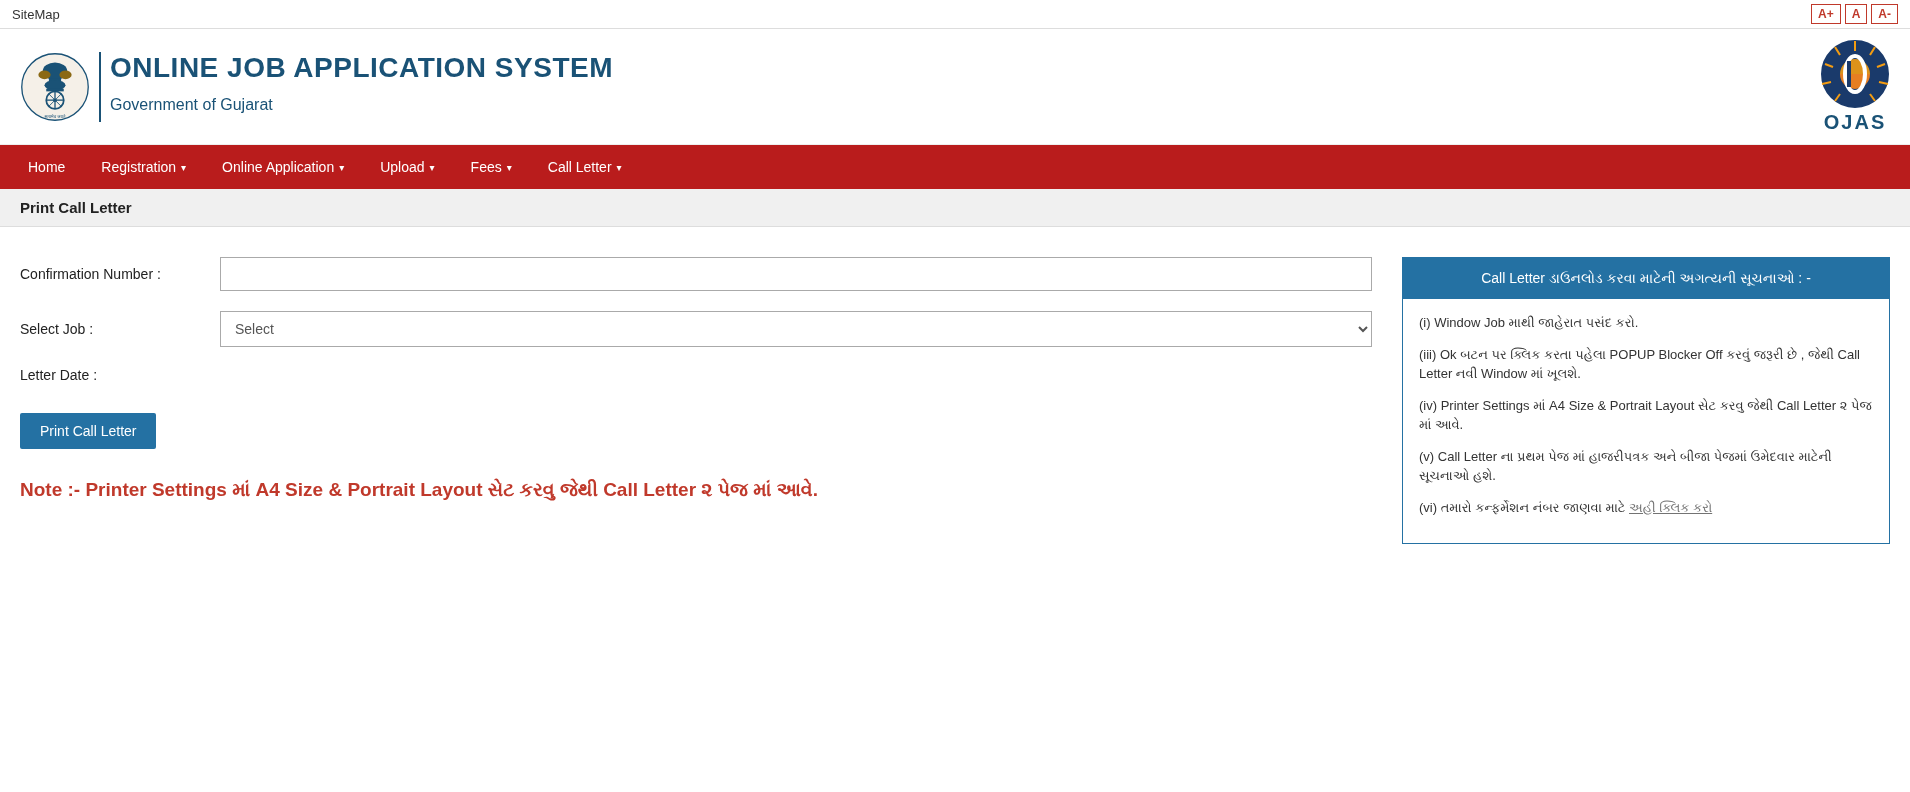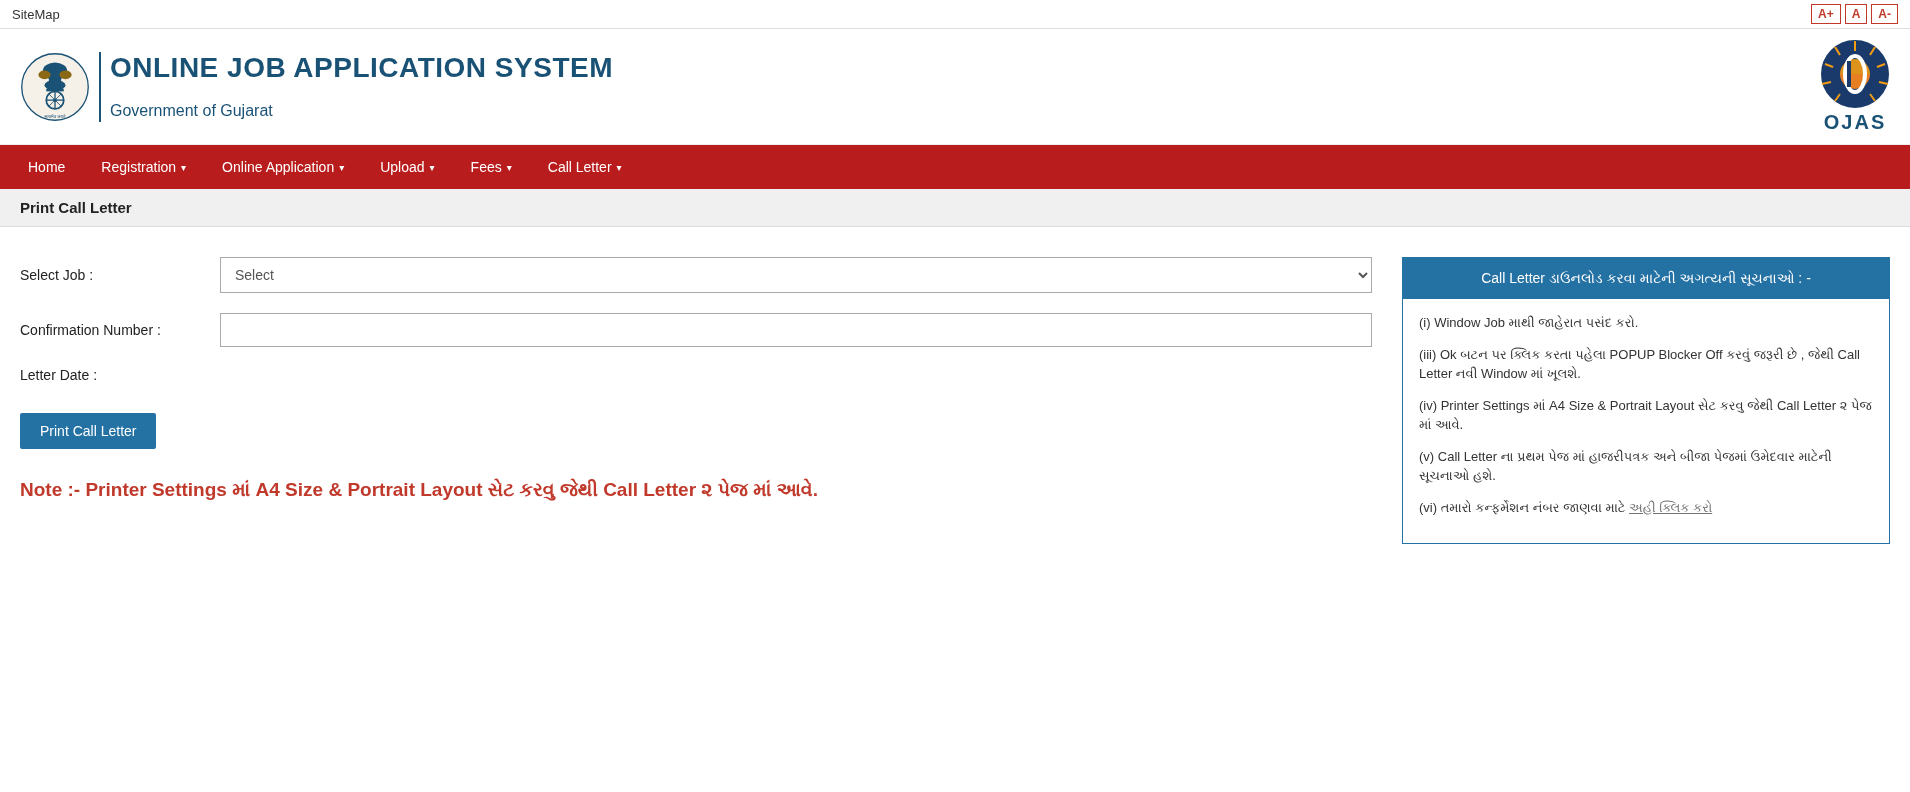--- a/index.html
+++ b/index.html
@@ -32,21 +32,21 @@
       align-items: center;
       justify-content: space-between;
       padding: 10px 20px;
       background: #fff;
       border-bottom: 1px solid #eee;
     }
     .header-left { display: flex; align-items: flex-start; gap: 9px; }
     .emblem-svg { width: 70px; height: 70px; }
     .header-divider { width: 2px; height: 70px; background: #1a5276; }
     .header-text h1 { font-size: 28px; font-weight: bold; color: #1a5276; letter-spacing: 0.5px; }
-    .header-text p { font-size: 16px; color: #1a5276; margin-top: 18px; }
+    .header-text p { font-size: 16px; color: #1a5276; margin-top: 12px; }
     .ojas-logo {
       display: flex;
       flex-direction: column;
       align-items: center;
     }
     .ojas-text { font-size: 20px; font-weight: bold; color: #1a5276; letter-spacing: 2px; margin-top: 2px; }
 
     
     .nav {
       background: #b91c1c;
@@ -250,36 +250,36 @@
 
 <div class="page-title-bar">
   <h2>Print Call Letter</h2>
 </div>
 
 <div class="content">
 
   <div class="form-section">
     
     <div class="form-row">
+      <label class="form-label">Confirmation Number :</label>
+      <div class="form-control-wrap">
+        <input type="text" class="form-input" style="">
+      </div>
+    </div>
+    
+    <div class="form-row">
       <label class="form-label">Select Job :</label>
       <div class="form-control-wrap">
         <select class="form-select">
           <option value="">Select</option>
         </select>
       </div>
     </div>
     
     <div class="form-row">
-      <label class="form-label">Confirmation Number :</label>
-      <div class="form-control-wrap">
-        <input type="text" class="form-input" style="">
-      </div>
-    </div>
-    
-    <div class="form-row">
       <label class="form-label">Letter Date :</label>
     </div>
 
     
     <button class="btn-print">Print Call Letter</button>
 
     
     <div class="note-text">Note :- Printer Settings માં A4 Size &amp; Portrait Layout સેટ કરવુ જેથી Call Letter ૨ પેજ માં આવે.</div>
   </div>
 

